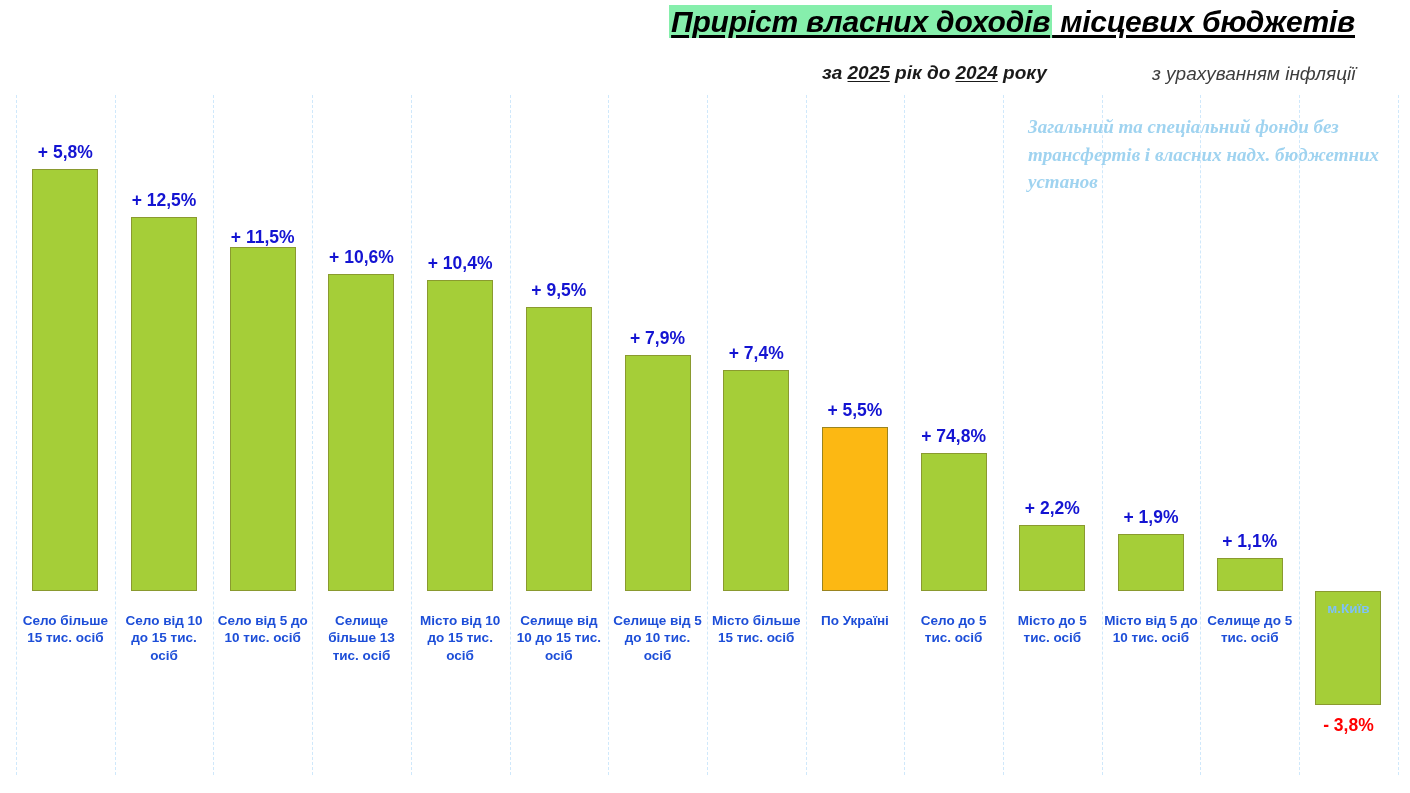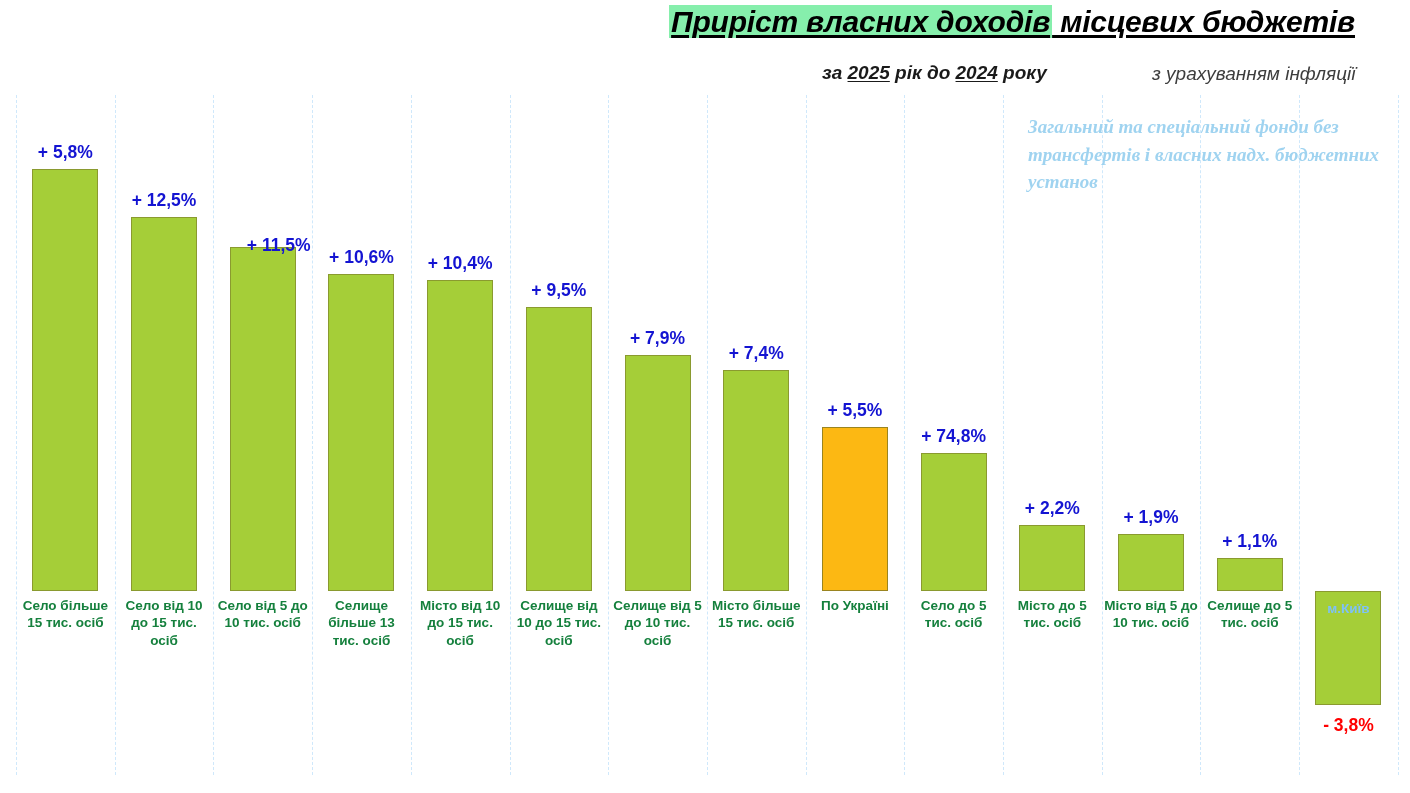--- a/index.html
+++ b/index.html
@@ -131,27 +131,27 @@
     font-size: 17.5px;
     font-weight: bold;
     color: #1414d2;
     white-space: nowrap;
   }
   .value-label.neg {
     color: #ff0000;
   }
   .cat-label {
     position: absolute;
-    top: 502px;
+    top: 517px;
     left: 0;
     width: 100%;
     text-align: center;
     font-size: 13.5px;
     font-weight: bold;
-    color: #15803d;
+    color: #1d4ed8;
     line-height: 1.28;
     padding: 0 2px;
     box-sizing: border-box;
   }
   .cat-label.inside-bar {
     top: 505px;
     color: #7fc2f5;
   }
 </style>
 </head>
@@ -193,21 +193,21 @@
     <div class="category" style="left: 114.7px; width: 98.7px;">
       <div class="bar-wrap">
         <div class="bar" style="width: 66px; height: 373.75px; bottom: 0px;"></div>
         <div class="value-label" style="bottom: 379.75px;">+ 12,5%</div>
       </div>
       <div class="cat-label">Село від 10 до 15 тис. осіб</div>
     </div>
     <div class="category" style="left: 213.4px; width: 98.7px;">
       <div class="bar-wrap">
         <div class="bar" style="width: 66px; height: 343.85px; bottom: 0px;"></div>
-        <div class="value-label" style="bottom: 335px; margin-left: 16px;">+ 11,5%</div>
+        <div class="value-label" style="bottom: 343px;">+ 11,5%</div>
       </div>
       <div class="cat-label">Село від 5 до 10 тис. осіб</div>
     </div>
     <div class="category" style="left: 312.1px; width: 98.7px;">
       <div class="bar-wrap">
         <div class="bar" style="width: 66px; height: 316.94px; bottom: 0px;"></div>
         <div class="value-label" style="bottom: 322.94px;">+ 10,6%</div>
       </div>
       <div class="cat-label">Селище більше 13 тис. осіб</div>
     </div>

